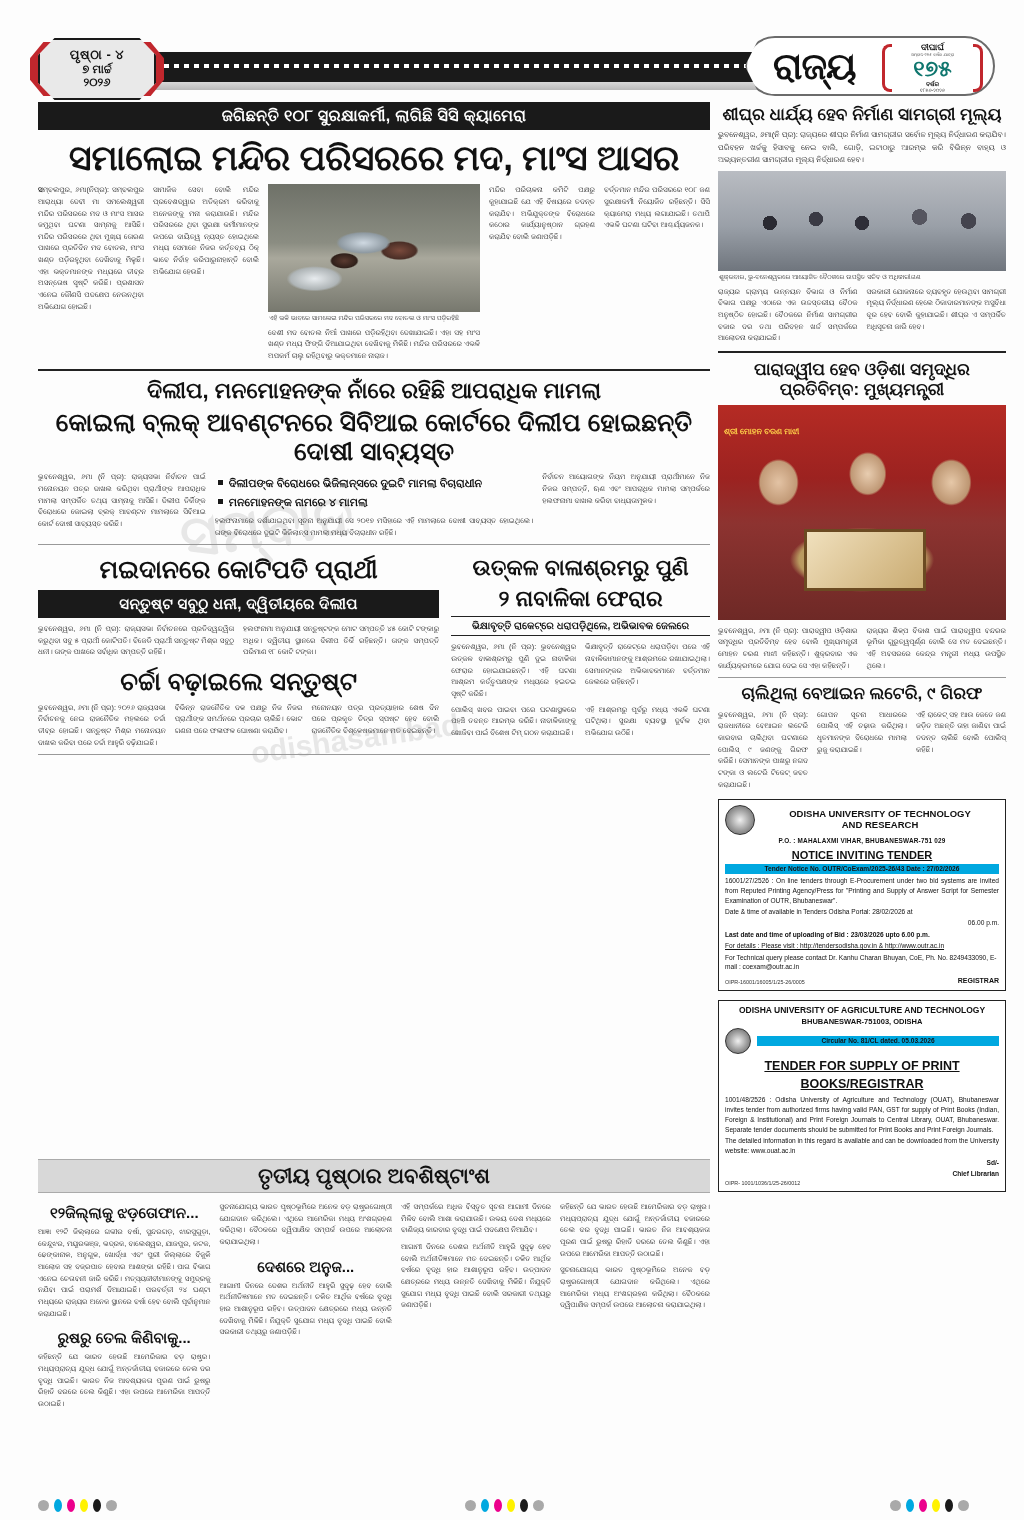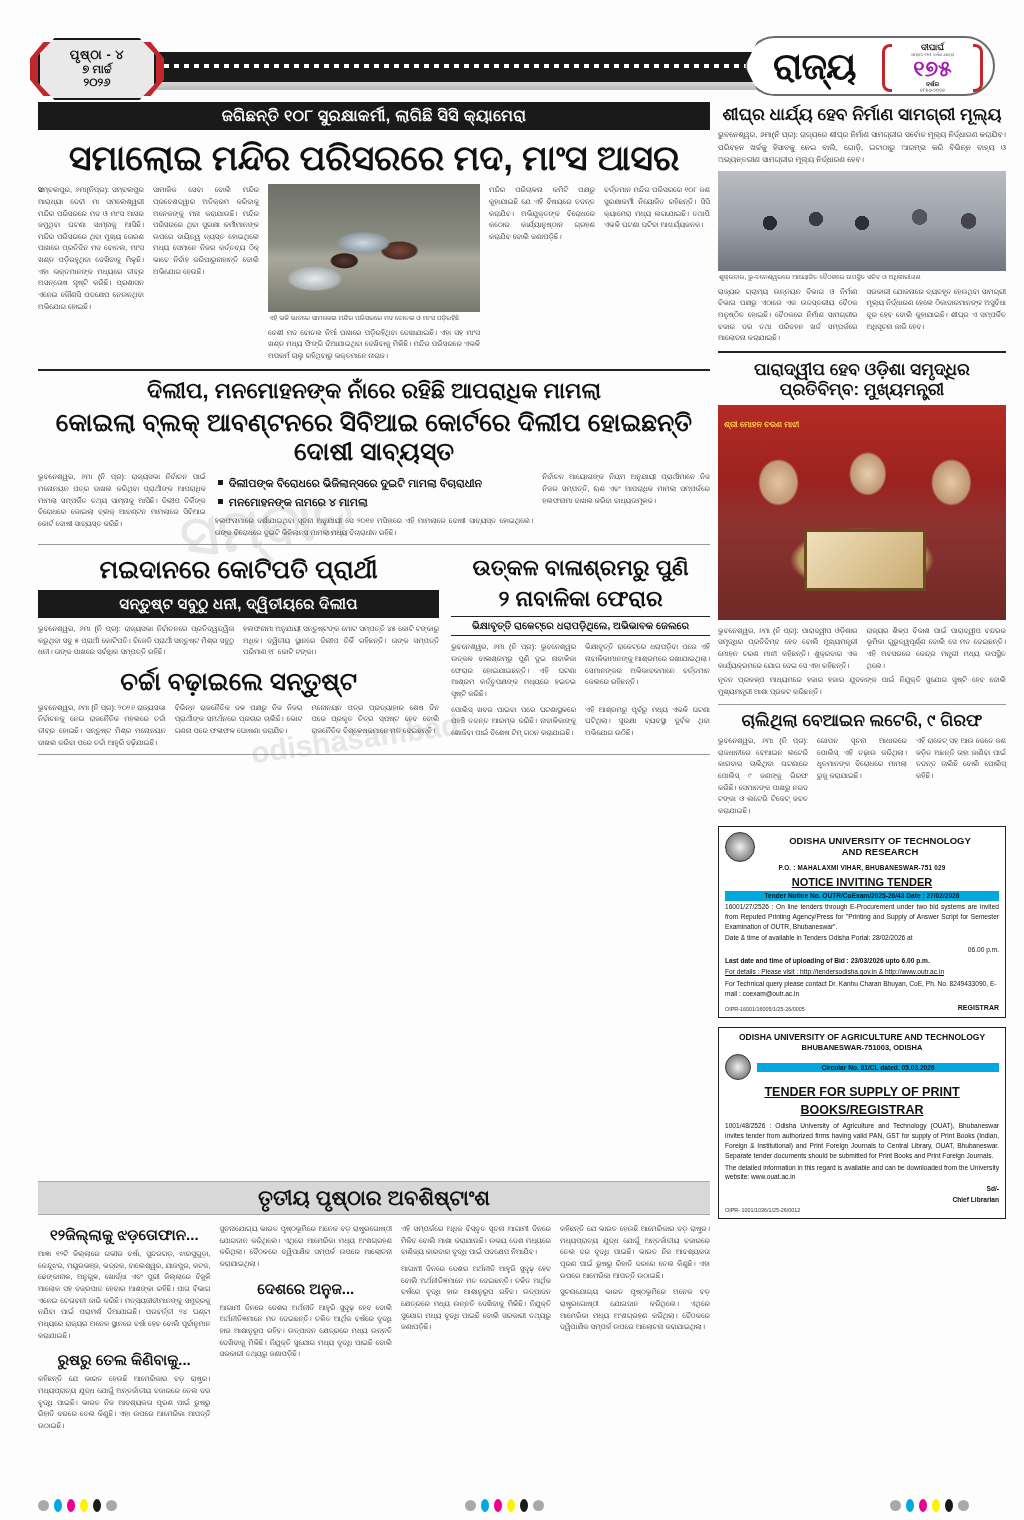--- a/index.html
+++ b/index.html
@@ -89,21 +89,21 @@
     flex-direction: column;
   }
   .logo-bracket-l, .logo-bracket-r {
     position:absolute; top:4px; width:10px; height:48px;
     border: 3px solid #c1272d;
   }
   .logo-bracket-l { left:2px; border-right:none; border-radius: 8px 0 0 8px;}
   .logo-bracket-r { right:2px; border-left:none; border-radius: 0 8px 8px 0;}
   .logo-top { font-size: 8.5px; font-weight:bold; color:#111; line-height:1; }
   .logo-sub { font-size: 4.2px; color:#333; line-height:1; margin-top:1px;}
-  .logo-num { font-size: 22px; font-weight:900; color:#a21caf; line-height:1; margin-top:1px;}
+  .logo-num { font-size: 22px; font-weight:900; color:#0f766e; line-height:1; margin-top:1px;}
   .logo-btm { font-size: 6px; font-weight:bold; color:#111; line-height:1; margin-top:1px;}
   .logo-yr  { font-size: 5px; color:#222; line-height:1; margin-top:1px;}
 
   
   .body-area { position:absolute; left:0; top:102px; width:1024px; height:1418px; }
 
   .left-block { position:absolute; left:38px; top:0; width:672px; }
   .right-block{ position:absolute; left:718px; top:0; width:288px; }
 
   .kicker {
@@ -410,31 +410,30 @@
             <div class="copy">ସରକାରୀ ଯୋଜନାରେ ବ୍ୟବହୃତ ହେଉଥିବା ସାମଗ୍ରୀ ମୂଲ୍ୟ ନିର୍ଦ୍ଧାରଣ ହେଲେ ଠିକାଦାରମାନଙ୍କ ଅସୁବିଧା ଦୂର ହେବ ବୋଲି କୁହାଯାଇଛି। ଶୀଘ୍ର ଏ ସମ୍ପର୍କିତ ଅଧିସୂଚନା ଜାରି ହେବ।</div>
           </div>
         </div>
       </div>
 
       <hr class="hr-thick">
 
       <div>
         <div class="headline-sm">ପାରାଦ୍ୱୀପ ହେବ ଓଡ଼ିଶା ସମୃଦ୍ଧିର ପ୍ରତିବିମ୍ବ: ମୁଖ୍ୟମନ୍ତ୍ରୀ</div>
         <div class="photo p3" style="margin-top:4px">
-          <div style="position:absolute;left:6px;top:15px;font-size:8px;font-weight:bold;color:#ffd24a;">ଶ୍ରୀ ମୋହନ ଚରଣ ମାଝୀ</div>
+          <div style="position:absolute;left:6px;top:22px;font-size:8px;font-weight:bold;color:#ffd24a;">ଶ୍ରୀ ମୋହନ ଚରଣ ମାଝୀ</div>
         </div>
         <div class="cols" style="margin-top:5px">
           <div class="col">
             <div class="copy">ଭୁବନେଶ୍ୱର, ୬ମା (ନି ପ୍ର): ପାରାଦ୍ୱୀପ ଓଡ଼ିଶାର ସମୃଦ୍ଧିର ପ୍ରତିବିମ୍ବ ହେବ ବୋଲି ମୁଖ୍ୟମନ୍ତ୍ରୀ ମୋହନ ଚରଣ ମାଝୀ କହିଛନ୍ତି। ଶୁକ୍ରବାର ଏକ କାର୍ଯ୍ୟକ୍ରମରେ ଯୋଗ ଦେଇ ସେ ଏହା କହିଛନ୍ତି।</div>
           </div>
           <div class="col">
             <div class="copy">ରାଜ୍ୟର ଶିଳ୍ପ ବିକାଶ ପାଇଁ ପାରାଦ୍ୱୀପ ବନ୍ଦରର ଭୂମିକା ଗୁରୁତ୍ୱପୂର୍ଣ୍ଣ ବୋଲି ସେ ମତ ଦେଇଛନ୍ତି। ଏହି ଅବସରରେ କେନ୍ଦ୍ର ମନ୍ତ୍ରୀ ମଧ୍ୟ ଉପସ୍ଥିତ ଥିଲେ।</div>
           </div>
         </div>
-        <div class="copy" style="margin-top:3px">ନୂତନ ପ୍ରକଳ୍ପ ମାଧ୍ୟମରେ ହଜାର ହଜାର ଯୁବକଙ୍କ ପାଇଁ ନିଯୁକ୍ତି ସୁଯୋଗ ସୃଷ୍ଟି ହେବ ବୋଲି ମୁଖ୍ୟମନ୍ତ୍ରୀ ଆଶା ପ୍ରକଟ କରିଛନ୍ତି।</div>
       </div>
 
       <hr class="hr-thin">
 
       <div>
         <div class="headline-sm">ଚାଲିଥିଲା ବେଆଇନ ଲଟେରି, ୯ ଗିରଫ</div>
         <div class="cols">
           <div class="col">
             <div class="copy">ଭୁବନେଶ୍ୱର, ୬ମା (ନି ପ୍ର): ରାଜଧାନୀରେ ବେଆଇନ ଲଟେରି କାରବାର ଚାଲିଥିବା ଘଟଣାରେ ପୋଲିସ୍ ୯ ଜଣଙ୍କୁ ଗିରଫ କରିଛି। ସେମାନଙ୍କ ପାଖରୁ ନଗଦ ଟଙ୍କା ଓ ଲଟେରି ଟିକେଟ୍ ଜବତ କରାଯାଇଛି।</div>
           </div>
@@ -482,21 +481,21 @@
         <div class="ad-line j">1001/48/2526 : Odisha University of Agriculture and Technology (OUAT), Bhubaneswar invites tender from authorized firms having valid PAN, GST for supply of Print Books (Indian, Foreign &amp; Institutional) and Print Foreign Journals to Central Library, OUAT, Bhubaneswar. Separate tender documents should be submitted for Print Books and Print Foreign Journals.</div>
         <div class="ad-line j">The detailed information in this regard is available and can be downloaded from the University website: www.ouat.ac.in</div>
         <div style="text-align:right">
           <div class="ad-line b">Sd/-</div>
           <div class="ad-line b">Chief Librarian</div>
         </div>
         <div class="ad-ref">OIPR- 1001/1036/1/25-26/0012</div>
       </div>
     </div>
 
-    <div style="position:absolute; left:38px; top:1072px; width:672px;">
+    <div style="position:absolute; left:38px; top:1050px; width:672px;">
       <div class="cont-band">ତୃତୀୟ ପୃଷ୍ଠାର ଅବଶିଷ୍ଟାଂଶ</div>
       <div class="cols">
         <div class="col" style="flex:1.15 1 0">
           <div class="headline-sm" style="font-size:15px">୧୨ଜିଲ୍ଲାକୁ ଝଡ଼ତୋଫାନ...</div>
           <div class="copy">ଆଜ୍ଞା ୧୨ଟି ଜିଲ୍ଲାରେ ଗଭୀର ବର୍ଷା, ସୁନ୍ଦରଗଡ଼, ଝାରସୁଗୁଡ଼ା, କେନ୍ଦୁଝର, ମୟୂରଭଞ୍ଜ, ଭଦ୍ରକ, ବାଲେଶ୍ୱର, ଯାଜପୁର, କଟକ, ଢେଙ୍କାନାଳ, ଅନୁଗୁଳ, ଖୋର୍ଦ୍ଧା ଏବଂ ପୁରୀ ଜିଲ୍ଲାରେ ବିଜୁଳି ଆଲୋକ ସହ ବଜ୍ରପାତ ହେବାର ଆଶଙ୍କା ରହିଛି। ପାଗ ବିଭାଗ ଏନେଇ ଚେତାବନୀ ଜାରି କରିଛି। ମତ୍ସ୍ୟଜୀବୀମାନଙ୍କୁ ସମୁଦ୍ରକୁ ନଯିବା ପାଇଁ ପରାମର୍ଶ ଦିଆଯାଇଛି। ପରବର୍ତ୍ତୀ ୨୪ ଘଣ୍ଟା ମଧ୍ୟରେ ରାଜ୍ୟର ଅନେକ ସ୍ଥାନରେ ବର୍ଷା ହେବ ବୋଲି ପୂର୍ବାନୁମାନ କରାଯାଇଛି।</div>
           <div class="headline-sm" style="font-size:15px;margin-top:10px">ରୁଷରୁ ତେଲ କିଣିବାକୁ...</div>
           <div class="copy">କହିଛନ୍ତି ଯେ ଭାରତ ହେଉଛି ଆମେରିକାର ବଡ଼ ରାଷ୍ଟ୍ର। ମଧ୍ୟପ୍ରାଚ୍ୟ ଯୁଦ୍ଧ ଯୋଗୁଁ ଅନ୍ତର୍ଜାତୀୟ ବଜାରରେ ତେଲ ଦର ବୃଦ୍ଧି ପାଇଛି। ଭାରତ ନିଜ ଆବଶ୍ୟକତା ପୂରଣ ପାଇଁ ରୁଷରୁ ରିହାତି ଦରରେ ତେଲ କିଣୁଛି। ଏହା ଉପରେ ଆମେରିକା ଆପତ୍ତି ଉଠାଇଛି।</div>
         </div>
         <div class="col" style="flex:1.15 1 0">
           <div class="copy">ସୁଚନାଯୋଗ୍ୟ ଭାରତ ପୃଷ୍ଠଭୂମିରେ ଅନେକ ବଡ଼ ରାଷ୍ଟ୍ରଗୋଷ୍ଠୀ ଯୋଗଦାନ କରିଥିଲେ। ଏଥିରେ ଆମେରିକା ମଧ୍ୟ ଅଂଶଗ୍ରହଣ କରିଥିଲା। ବୈଠକରେ ଦ୍ୱିପାକ୍ଷିକ ସମ୍ପର୍କ ଉପରେ ଆଲୋଚନା କରାଯାଇଥିଲା।</div>

